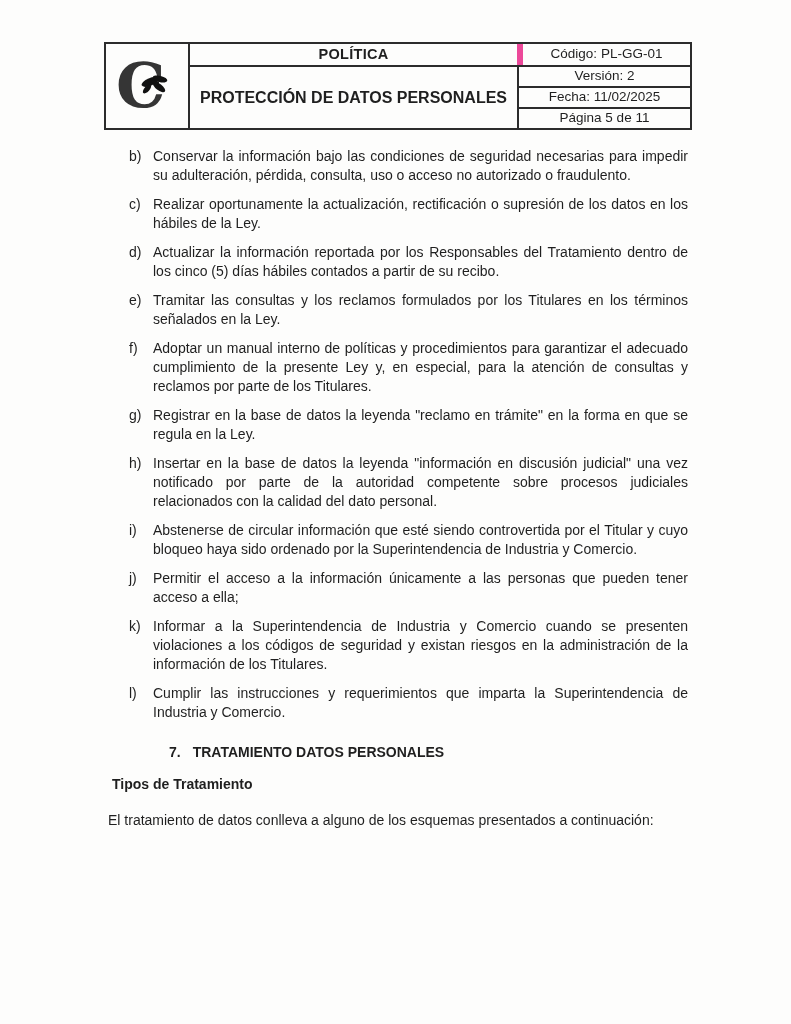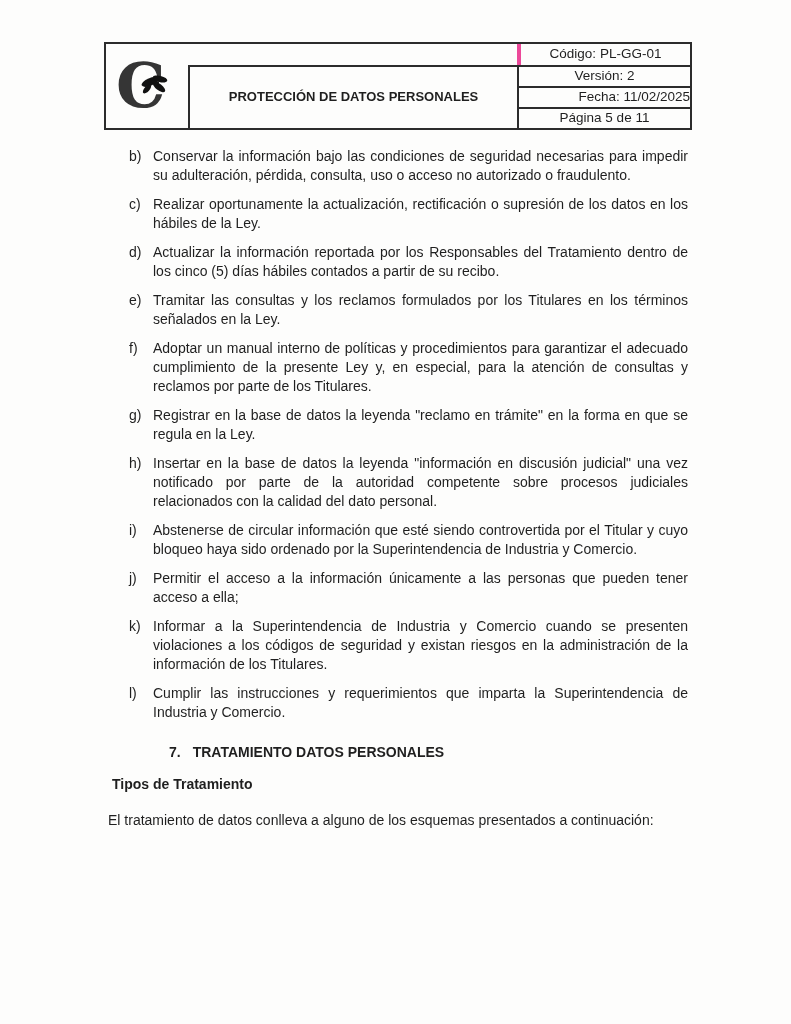--- a/index.html
+++ b/index.html
@@ -26,24 +26,24 @@
   }
   .cell {
     display: flex; align-items: center; justify-content: center;
     font-size: 13.5px; line-height: 1.1;
     overflow: hidden; white-space: nowrap;
   }
   .c-logo { grid-area: 1 / 1 / 5 / 2; position: relative; }
   .c-pol  { grid-area: 1 / 2 / 2 / 3; border-left: 2px solid #2c2c2c;
             font-weight: bold; font-size: 14.5px; letter-spacing: .3px; }
   .c-prot { grid-area: 2 / 2 / 5 / 3; border-left: 2px solid #2c2c2c;
-            border-top: 2px solid #2c2c2c; font-weight: bold; font-size: 13px; }
-  .c-m1 { grid-area: 1 / 3 / 2 / 4; border-left: 4px solid #ec4899; }
+            border-top: 2px solid #2c2c2c; font-weight: bold; font-size: 16px; }
+  .c-m1 { grid-area: 1 / 3 / 2 / 4; border-left: 6px solid #ec4899; }
   .c-m2 { grid-area: 2 / 3 / 3 / 4; border-left: 2px solid #2c2c2c; border-top: 2px solid #2c2c2c; }
-  .c-m3 { grid-area: 3 / 3 / 4 / 4; border-left: 2px solid #2c2c2c; border-top: 2px solid #2c2c2c; justify-content: flex-end; }
+  .c-m3 { grid-area: 3 / 3 / 4 / 4; border-left: 2px solid #2c2c2c; border-top: 2px solid #2c2c2c; }
   .c-m4 { grid-area: 4 / 3 / 5 / 4; border-left: 2px solid #2c2c2c; border-top: 2px solid #2c2c2c; }
 
   .logo-wrap { position: relative; width: 62px; height: 62px;
                display: flex; align-items: center; justify-content: flex-start; }
   .logo-c {
     font-family: "DejaVu Serif", serif;
     font-weight: bold; font-size: 62px; line-height: 58px;
     color: #353535;
   }
   .logo-leaves { position: absolute; left: 22px; top: 17px; }
@@ -71,20 +71,23 @@
         <svg class="logo-leaves" width="34" height="26" viewBox="0 0 34 26">
           <g fill="#111111">
             <ellipse cx="12" cy="10" rx="9" ry="3.8" transform="rotate(-22 12 10)"></ellipse>
             <ellipse cx="22" cy="7" rx="7.5" ry="3.2" transform="rotate(14 22 7)"></ellipse>
             <ellipse cx="21" cy="15" rx="7.5" ry="3.2" transform="rotate(38 21 15)"></ellipse>
             <ellipse cx="9" cy="17" rx="5.5" ry="2.6" transform="rotate(-48 9 17)"></ellipse>
             <rect x="13" y="9" width="8" height="2.4" transform="rotate(8 17 10)"></rect>
           </g>
         </svg>
       </div>
+    </div>
+    <div class="cell c-pol">
+      <span>POLÍTICA</span>
     </div>
     <div class="cell c-prot">
       <span>PROTECCIÓN DE DATOS PERSONALES</span>
     </div>
     <div class="cell c-m1">
       <span>Código: PL-GG-01</span>
     </div>
     <div class="cell c-m2">
       <span>Versión: 2</span>
     </div>

